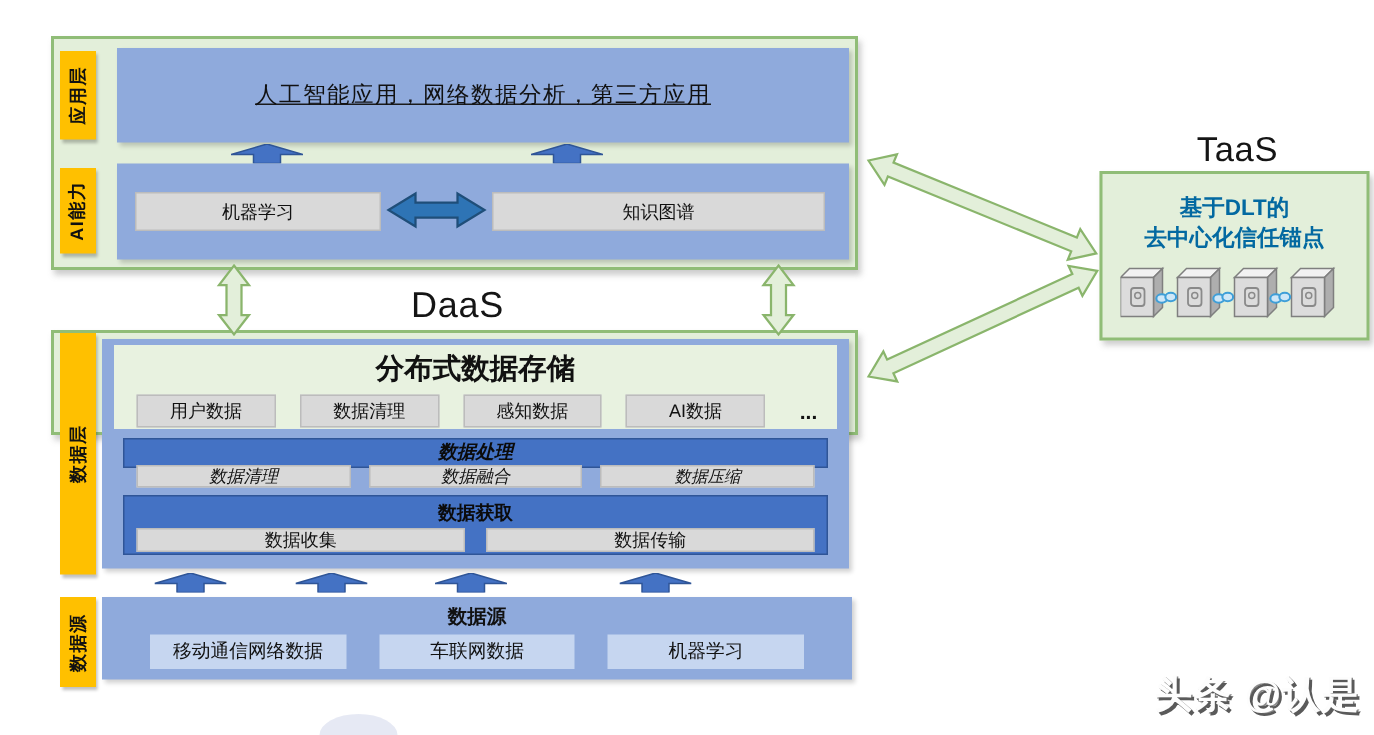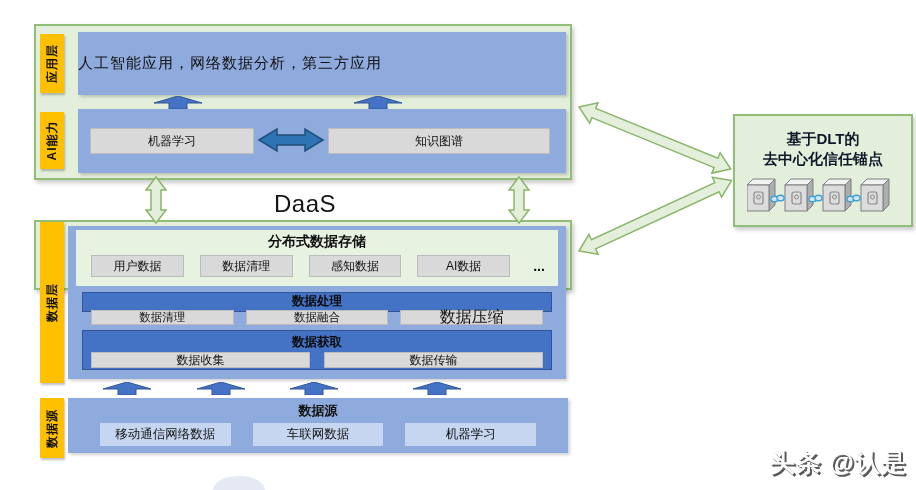--- a/index.html
+++ b/index.html
@@ -17,49 +17,49 @@
 
   .olabel {
     background:#ffc000; display:flex; align-items:center; justify-content:center;
     box-shadow:1px 2px 2px rgba(0,0,0,.25);
   }
   .olabel span {
     transform:rotate(-90deg); white-space:nowrap;
     font-size:12px; font-weight:bold; color:#111; letter-spacing:1px;
   }
 
-  .center-flex { display:flex; align-items:center; justify-content:flex-start; }
+  .center-flex { display:flex; align-items:center; justify-content:center;text-decoration:underline; }
 
   .app-text { font-size:15px; letter-spacing:1px; color:#111; }
 
   .gray-chip {
     background:#d9d9d9; border:1px solid #bcbcbc; color:#111;
     display:flex; align-items:center; justify-content:center; font-size:12px;
   }
 
   .panel-green-inner { background:#e8f2e0; }
-  .panel-title { text-align:center; font-weight:bold; font-size:14px; color:#111; }
+  .panel-title { text-align:center; font-weight:bold; font-size:19px; color:#111; }
 
   .dkblue-sec { background:#4472c4; border:1px solid #2f5597; }
   .dkblue-sec .sec-title { text-align:center; font-weight:bold; font-size:12.5px; color:#0b0b0b; line-height:15px; }
 
   .row { display:flex; }
   .row .gray-chip { flex:1; }
 
   .lblue-chip {
     background:#c6d6f0; color:#111; flex:1;
     display:flex; align-items:center; justify-content:center; font-size:12.5px;
   }
 
   .big-title { font-size:24px; color:#151515; text-align:center; letter-spacing:.5px; }
 
   .dots { font-weight:bold; font-size:14px; color:#111; width:26px; text-align:center; align-self:center; }
 
   .taas-box { text-align:center; }
-  .taas-line { font-weight:bold; font-size:15px; color:#0f172a; line-height:20px; }
+  .taas-line { font-weight:bold; font-size:15px; color:#0369a1; line-height:20px; }
 
   .watermark {
     font-size:25px; font-weight:bold; color:#fdfdfd; letter-spacing:1px;
     text-shadow:2px 2px 0 #5a5a5a, 1px 1px 0 #8a8a8a;
   }
   .soft-ellipse { background:#dde2f0; border-radius:50%; opacity:.75; }
 
   svg { display:block; }
   .overlay { pointer-events:none; }
 </style>
@@ -127,30 +127,30 @@
         <div class="gray-chip">
           <span>感知数据</span>
           </div>
         <div class="gray-chip">
           <span>AI数据</span>
           </div>
         <div class="dots">...</div>
       </div>
     </div>
 
-    <div class="abs dkblue-sec" style="left:14px; top:66px; width:470px; height:20px;">
+    <div class="abs dkblue-sec" style="left:14px; top:66px; width:470px; height:20px;font-style:italic;">
       <div class="sec-title" style="padding-top:1px;">数据处理</div>
       <div class="row" style="padding:1px 8px 0 8px; gap:12px; height:16px;">
         <div class="gray-chip" style="font-size:11.5px;">
           <span>数据清理</span>
           </div>
         <div class="gray-chip" style="font-size:11.5px;">
           <span>数据融合</span>
           </div>
-        <div class="gray-chip" style="font-size:16px;">
+        <div class="gray-chip" style="font-size:11px;">
           <span>数据压缩</span>
           </div>
       </div>
     </div>
 
     <div class="abs dkblue-sec" style="left:14px; top:104px; width:470px; height:40px;">
       <div class="sec-title" style="padding-top:4px;">数据获取</div>
       <div class="row" style="padding:2px 8px 0 8px; gap:14px; height:18px;">
         <div class="gray-chip">
           <span>数据收集</span>
@@ -199,20 +199,21 @@
       <div class="lblue-chip">
         <span>机器学习</span>
         </div>
     </div>
   </div>
 
   <div class="abs olabel" style="left:40px; top:398px; width:24px; height:60px;">
     <span>数据源</span>
   </div>
 
+  <div class="abs big-title" style="left:770px; top:86px; width:110px; font-size:23px;">TaaS</div>
 
   <div class="abs green-box taas-box" style="left:733px; top:114px; width:180px; height:113px;">
     <div class="taas-line" style="margin-top:13px;">基于DLT的</div>
     <div class="taas-line">去中心化信任锚点</div>
     <div style="display:flex; justify-content:center; margin-top:6px;">
       <svg width="152" height="40">
         <g>
           <polygon points="0,10 6,4 28,4 22,10" fill="#f2f2f2" stroke="#7f7f7f" stroke-width="1"></polygon>
           <polygon points="22,10 28,4 28,30 22,36" fill="#aeaeae" stroke="#7f7f7f" stroke-width="1"></polygon>
           <rect x="0" y="10" width="22" height="26" fill="#dcdcdc" stroke="#7f7f7f" stroke-width="1"></rect>

